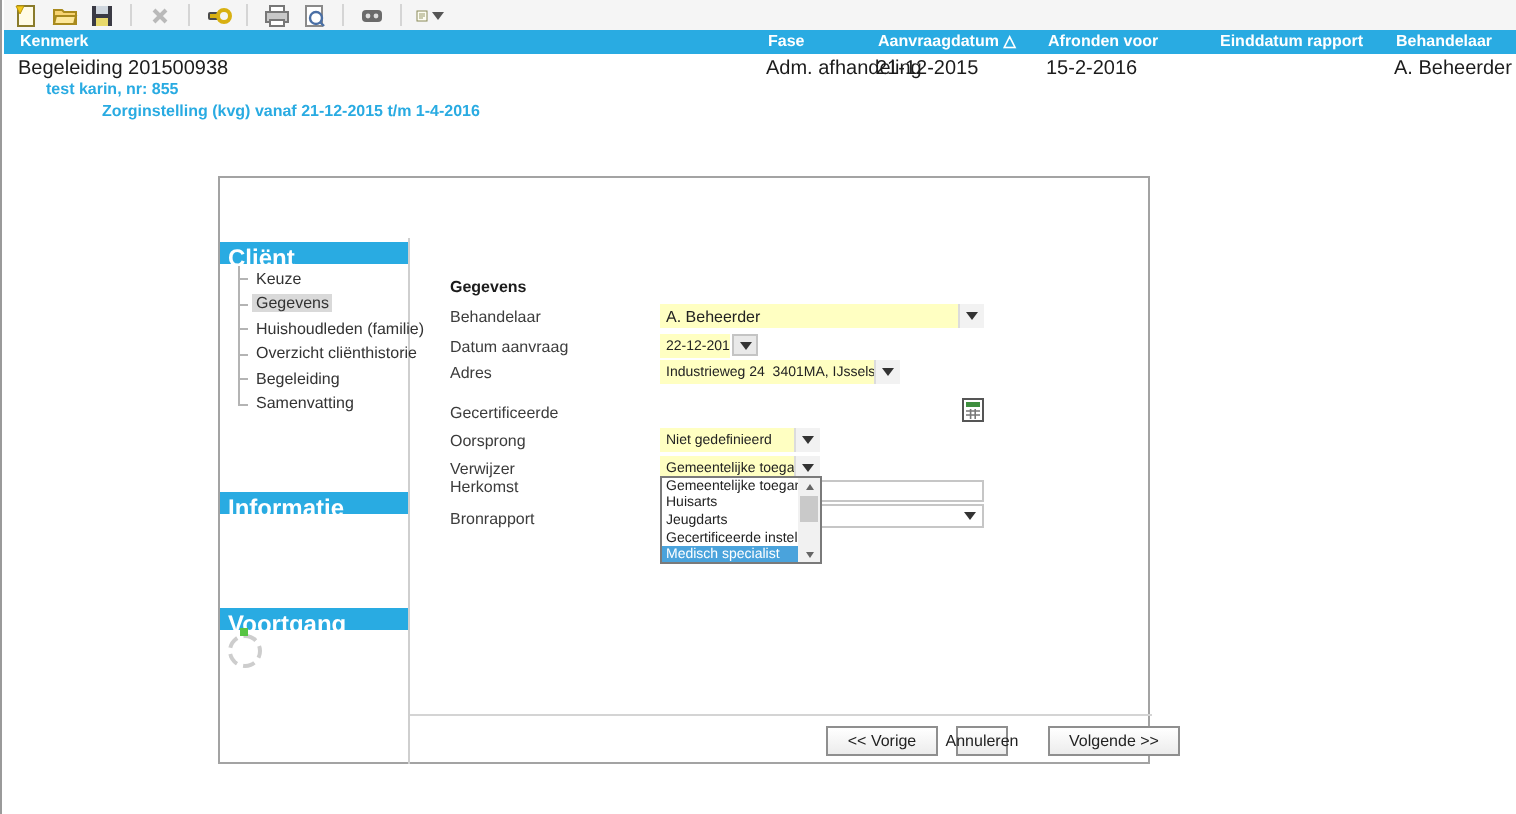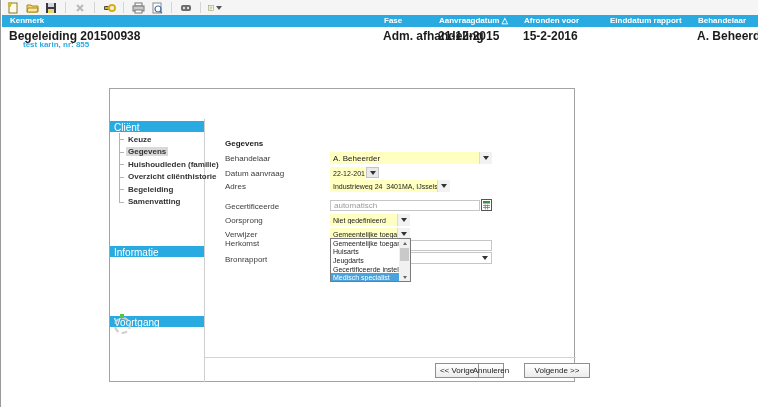--- a/index.html
+++ b/index.html
@@ -12,35 +12,35 @@
              display:flex; align-items:center; padding-left:4px; gap:5px; }
   .tb-sep { width:1px; height:11px; background:#d5d5d5; margin:0 2px; }
   .tb-btn { width:14px; height:13px; display:flex; align-items:center; justify-content:center; }
   .tb-btn svg { display:block; }
   .dd-arrow { width:0; height:0; border-left:3px solid transparent; border-right:3px solid transparent;
               border-top:4px solid #555; margin-left:2px; }
 
   
   .grid-header { position:absolute; left:1px; top:15px; width:756px; height:12px; background:#29abe2; }
   .grid-header .cell { position:absolute; top:1px; color:#fff; font-size:8px; font-weight:bold; white-space:nowrap; }
-  .grid-row .cell { position:absolute; color:#1c1c1c; font-size:12px; font-weight:bold; white-space:nowrap; }
+  .grid-row .cell { position:absolute; color:#1c1c1c; font-size:10px; font-weight:normal; white-space:nowrap; }
   .grid-sub { position:absolute; color:#29abe2; font-size:8px; font-weight:bold; white-space:nowrap; }
 
   
   .dialog { position:absolute; left:108px; top:88px; width:466px; height:294px; background:#fff;
             border:1px solid #a3a3a3; }
   .dlg-header { position:absolute; left:0; top:0; width:100%; height:30px; background:#67686a; }
   .dlg-title { position:absolute; left:38px; top:5px; color:#fff; font-size:8px; font-weight:bold; }
   .dlg-subtitle { position:absolute; left:46px; top:16px; color:#d2d2d2; font-size:7px; }
   .wand { position:absolute; left:7px; top:4px; }
 
   .side-divider { position:absolute; left:94px; top:30px; width:1px; height:263px; background:#cfcfcf; }
   .side-bar { position:absolute; left:0; width:94px; height:11px; background:#29abe2; color:#fff;
-              font-size:10px; font-weight:normal; padding:1px 0 8px 4px; }
-  .tree { position:absolute; left:0; top:44px; width:94px;font-weight:bold; }
+              font-size:12px; font-weight:bold; padding:1px 0 8px 4px; }
+  .tree { position:absolute; left:0; top:44px; width:94px; }
   .tree-item { position:relative; height:12.5px; padding-left:16px; font-size:8px; color:#333;
                display:flex; align-items:center; white-space:nowrap; }
   .tree-item::before { content:""; position:absolute; left:9px; top:50%; width:5px; border-top:1px solid #b4b4b4; }
   .tree-line { position:absolute; left:9px; top:44px; width:1px; height:69px; background:#b4b4b4; }
   .tree-item .lbl { padding:0 2px; }
   .tree-item.selected .lbl { background:#d9d9d9; }
 
   .spinner { position:absolute; left:4px; top:228px; width:17px; height:17px; border:2px dashed #cdcdcd;
              border-radius:50%; }
   .spinner-tick { position:absolute; left:10px; top:225px; width:4px; height:4px; background:#57c443; }
@@ -166,20 +166,21 @@
 
   <div class="grid-row">
     <div class="cell" style="left:8px;   top:29px">Begeleiding 201500938</div>
     <div class="cell" style="left:382px; top:29px">Adm. afhandeling</div>
     <div class="cell" style="left:437px; top:29px">21-12-2015</div>
     <div class="cell" style="left:522px; top:29px">15-2-2016</div>
     <div class="cell" style="left:608px; top:29px"></div>
     <div class="cell" style="left:696px; top:29px">A. Beheerder</div>
   </div>
   <div class="grid-sub" style="left:22px; top:40px">test karin, nr: 855</div>
+  <div class="grid-sub" style="left:50px; top:51px">Zorginstelling (kvg) vanaf 21-12-2015 t/m 1-4-2016</div>
 
   <div class="dialog">
 
 
     <div class="side-divider"></div>
     <div class="side-bar" style="top:32px">Cliënt</div>
     <div class="tree-line"></div>
     <div class="tree">
       <div class="tree-item">
           <span class="lbl">Keuze</span>
@@ -194,21 +195,21 @@
           <span class="lbl">Overzicht cliënthistorie</span>
         </div>
       <div class="tree-item">
           <span class="lbl">Begeleiding</span>
         </div>
       <div class="tree-item">
           <span class="lbl">Samenvatting</span>
         </div>
     </div>
     <div class="side-bar" style="top:157px">Informatie</div>
-    <div class="side-bar" style="top:227px">Voortgang</div>
+    <div class="side-bar" style="top:215px">Voortgang</div>
     <div class="spinner"></div>
     <div class="spinner-tick"></div>
 
     <div class="form-heading">Gegevens</div>
 
     <div class="f-label" style="top:65px">Behandelaar</div>
     <div class="f-label" style="top:80px">Datum aanvraag</div>
     <div class="f-label" style="top:93px">Adres</div>
     <div class="f-label" style="top:113px">Gecertificeerde</div>
     <div class="f-label" style="top:127px">Oorsprong</div>
@@ -230,23 +231,20 @@
         <span class="tri-down"></span>
       </div>
 
     <div class="combo" style="top:91px; width:120px">
       <span class="val" style="font-size:7px">Industrieweg 24&nbsp; 3401MA, IJsselstein</span>
       <span class="arr">
           <span class="tri-down"></span>
         </span>
     </div>
 
-    <div class="text-input" style="top:111px; width:150px">
-      <span>automatisch</span>
-    </div>
     <div class="calc-btn" style="top:110px">
       <svg width="11" height="12" viewBox="0 0 11 12">
         <rect x="0.5" y="0.5" width="10" height="11" fill="#fff" stroke="#555"></rect>
         <rect x="2" y="2" width="7" height="2.5" fill="#3f8f3f"></rect>
         <path d="M2 6.5 h7 M2 8.5 h7 M4.3 5.5 v5 M6.6 5.5 v5" stroke="#777" stroke-width="0.8"></path>
       </svg>
     </div>
 
     <div class="combo" style="top:125px; width:80px">
       <span class="val" style="font-size:7px">Niet gedefinieerd</span>
@@ -286,18 +284,18 @@
             <span class="tri-up"></span>
           </div>
         <div class="scr-thumb"></div>
         <div class="scr-btn" style="bottom:0">
             <span class="tri-down"></span>
           </div>
       </div>
     </div>
 
     <div class="btn-sep"></div>
-    <div class="wiz-btn" style="left:325px; width:44px">&lt;&lt; Vorige</div>
+    <div class="wiz-btn" style="left:303px; width:56px">&lt;&lt; Vorige</div>
     <div class="wiz-btn" style="left:368px; width:26px">Annuleren</div>
     <div class="wiz-btn" style="left:414px; width:66px">Volgende &gt;&gt;</div>
   </div>
 
 </div>
 
 </body></html>

